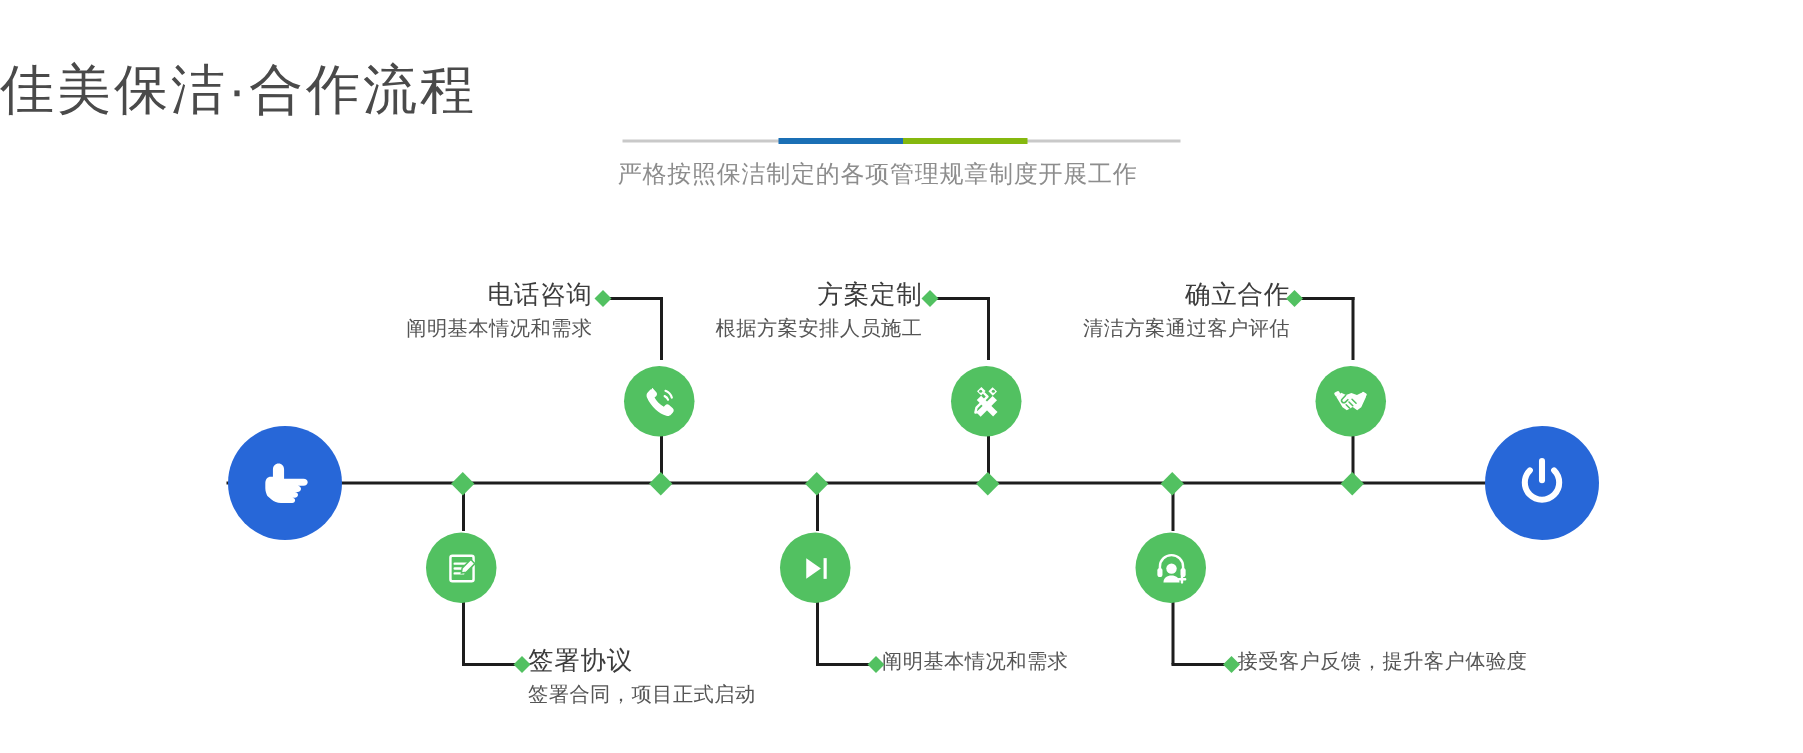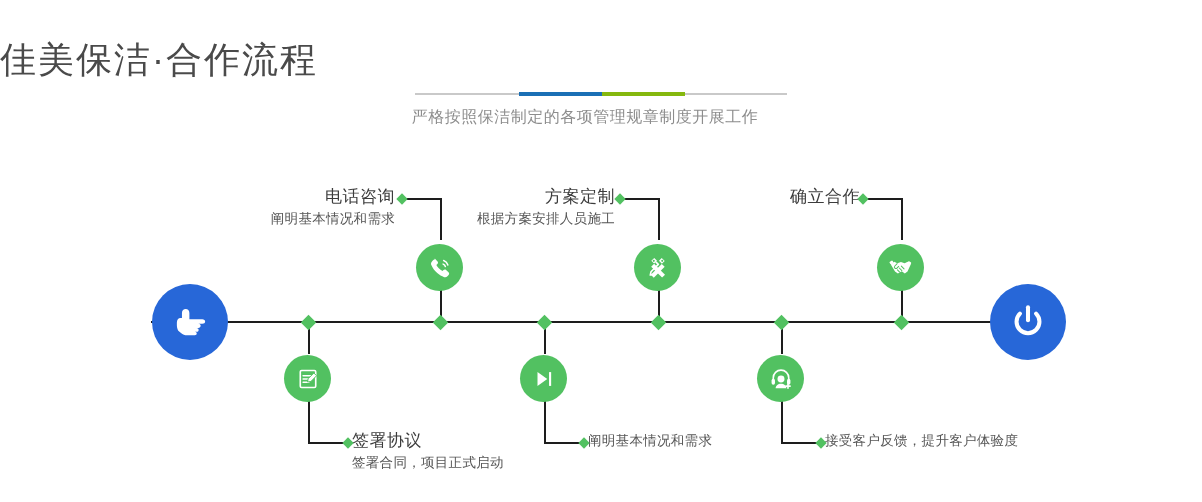--- a/index.html
+++ b/index.html
@@ -290,20 +290,21 @@
         <path d="M4.5 12.5l4-3.2 3.8 1.8 4.2-1.6 4.4 1.6 3.6-1.8 3.6 3.2-3.8 8.2-3.2 2.4-3.6-2.6-4.6 2.6-3.4-2.4z" fill="#ffffff"></path>
         <path d="M12.3 11.1l-3 3.1c-.7.7-.7 1.8 0 2.5.7.7 1.8.7 2.5 0l2.3-2.3" stroke="#52c161" stroke-width="1.2" fill="none"></path>
         <path d="M17 14.4l3.2 3.2M14.6 16.6l3 3M12.4 18.8l2.6 2.6" stroke="#52c161" stroke-width="1.2" stroke-linecap="round"></path>
         <rect x="2.6" y="9.6" width="4.2" height="3.4" rx="1" transform="rotate(-30 2.6 9.6)" fill="#ffffff"></rect>
         <rect x="25.4" y="8.2" width="4.2" height="3.4" rx="1" transform="rotate(30 25.4 8.2)" fill="#ffffff"></rect>
       </svg>
     </span>
   </div>
   <div class="lbl align-right" style="left:585px; top:186px; width:275px;">
     <div class="lbl-title">确立合作</div>
+    <div class="lbl-desc">清洁方案通过客户评估</div>
   </div>
 
   <div class="diamond" style="left:776px; top:317px;"></div>
   <div class="vline" style="left:781px; top:322px; height:32px;"></div>
   <div class="vline" style="left:781px; top:401px; height:42px;"></div>
   <div class="hline" style="left:781px; top:442px; width:40px;"></div>
   <div class="tip" style="left:817px; top:439px;"></div>
   <div class="node" style="left:757px; top:355px;">
     <span>
       <svg width="26" height="26" viewBox="0 0 32 32" fill="none">

